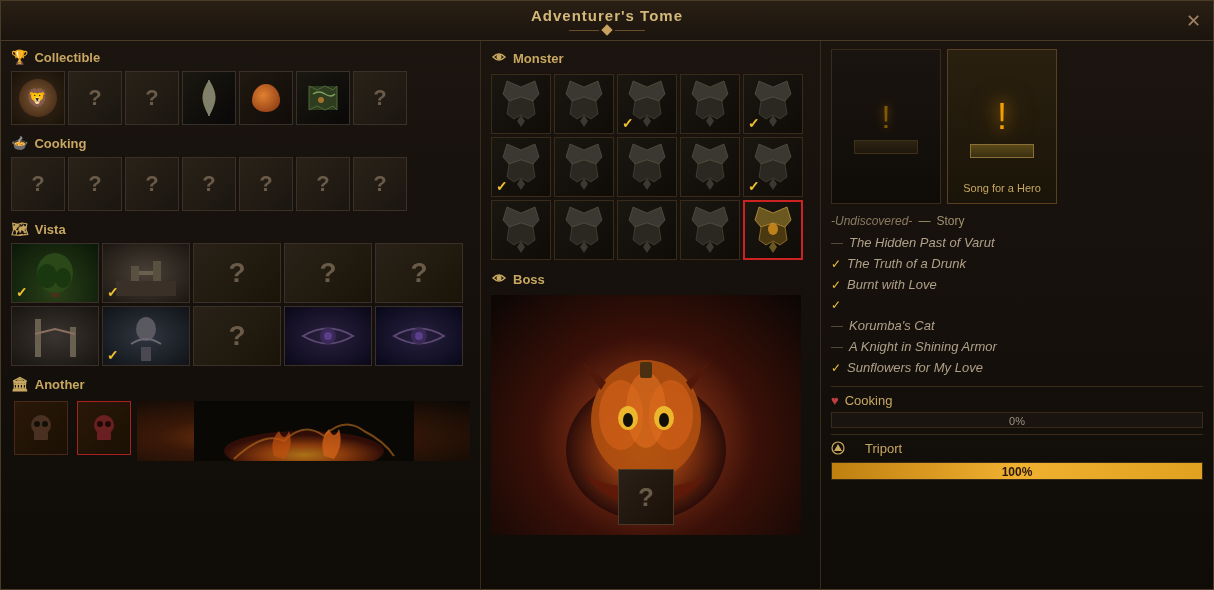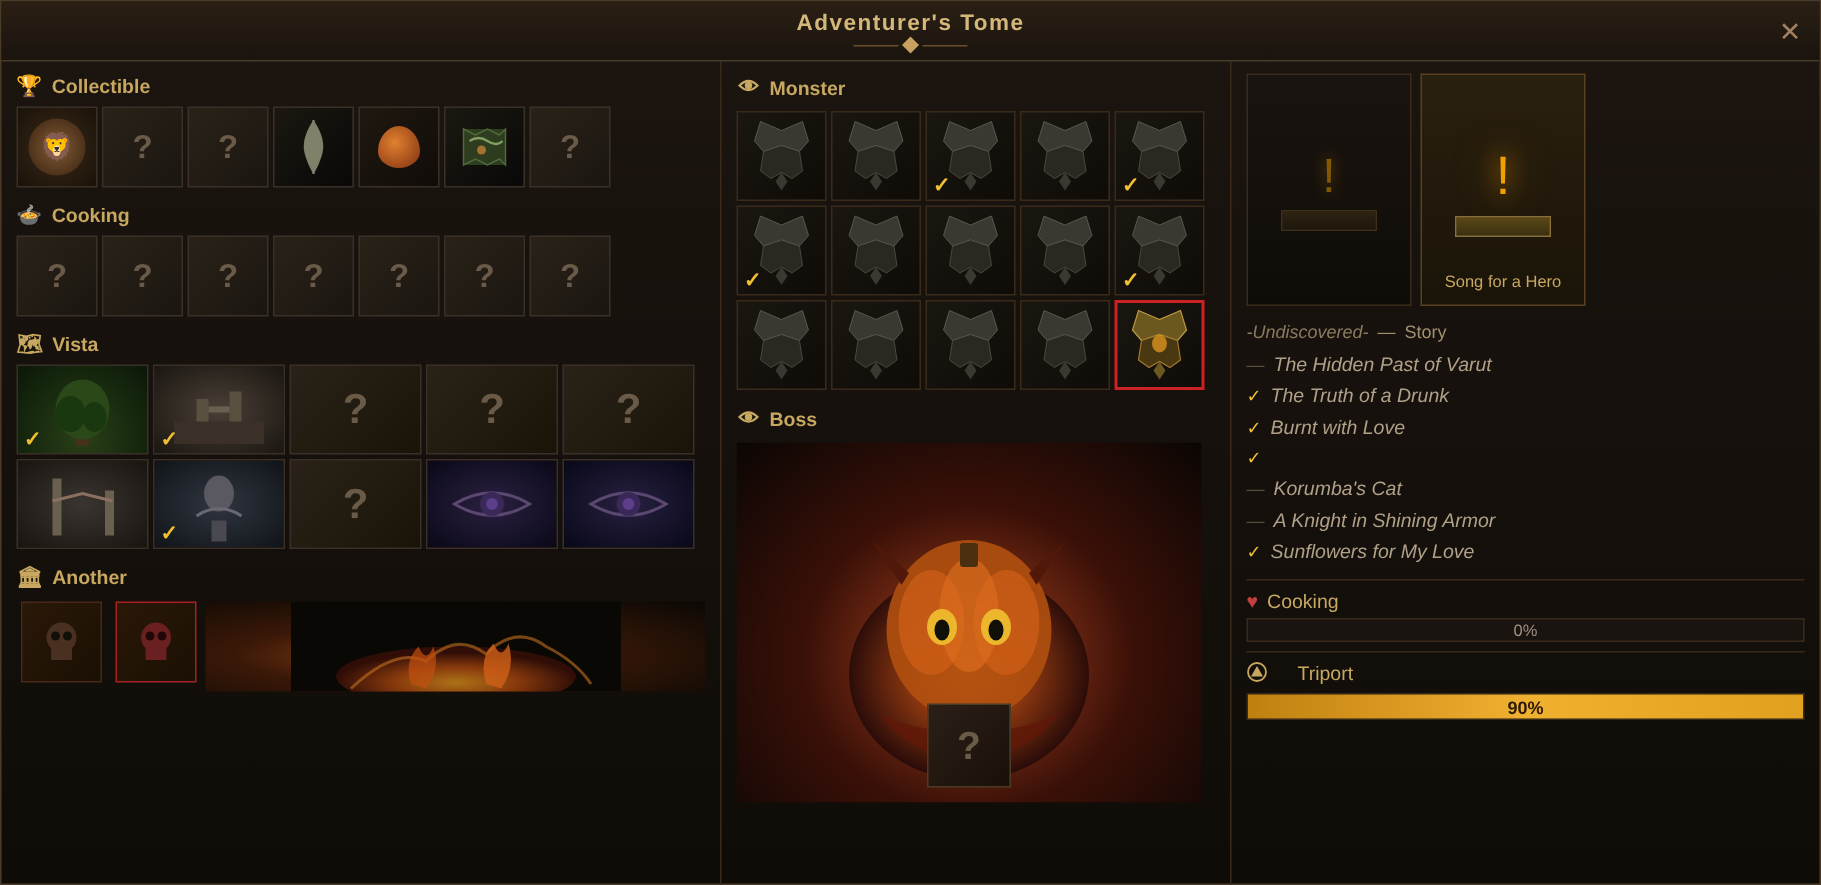--- a/index.html
+++ b/index.html
@@ -881,19 +881,19 @@
           <span>
             <svg width="14" height="14" viewBox="0 0 14 14">
               <circle cx="7" cy="7" r="6" fill="none" stroke="#c8a860" stroke-width="1.2"></circle>
               <polygon points="7,3 11,10 3,10" fill="#c8a860"></polygon>
             </svg>
           </span>
           <span>Triport</span>
         </div>
         <div class="triport-bar-container">
           <div class="triport-bar-fill" style="width:100%;"></div>
-          <span class="triport-bar-label">90%</span>
+          <span class="triport-bar-label">100%</span>
         </div>
       </div>
     </div>
   </div>
 
 </div>
 
 </body></html>

